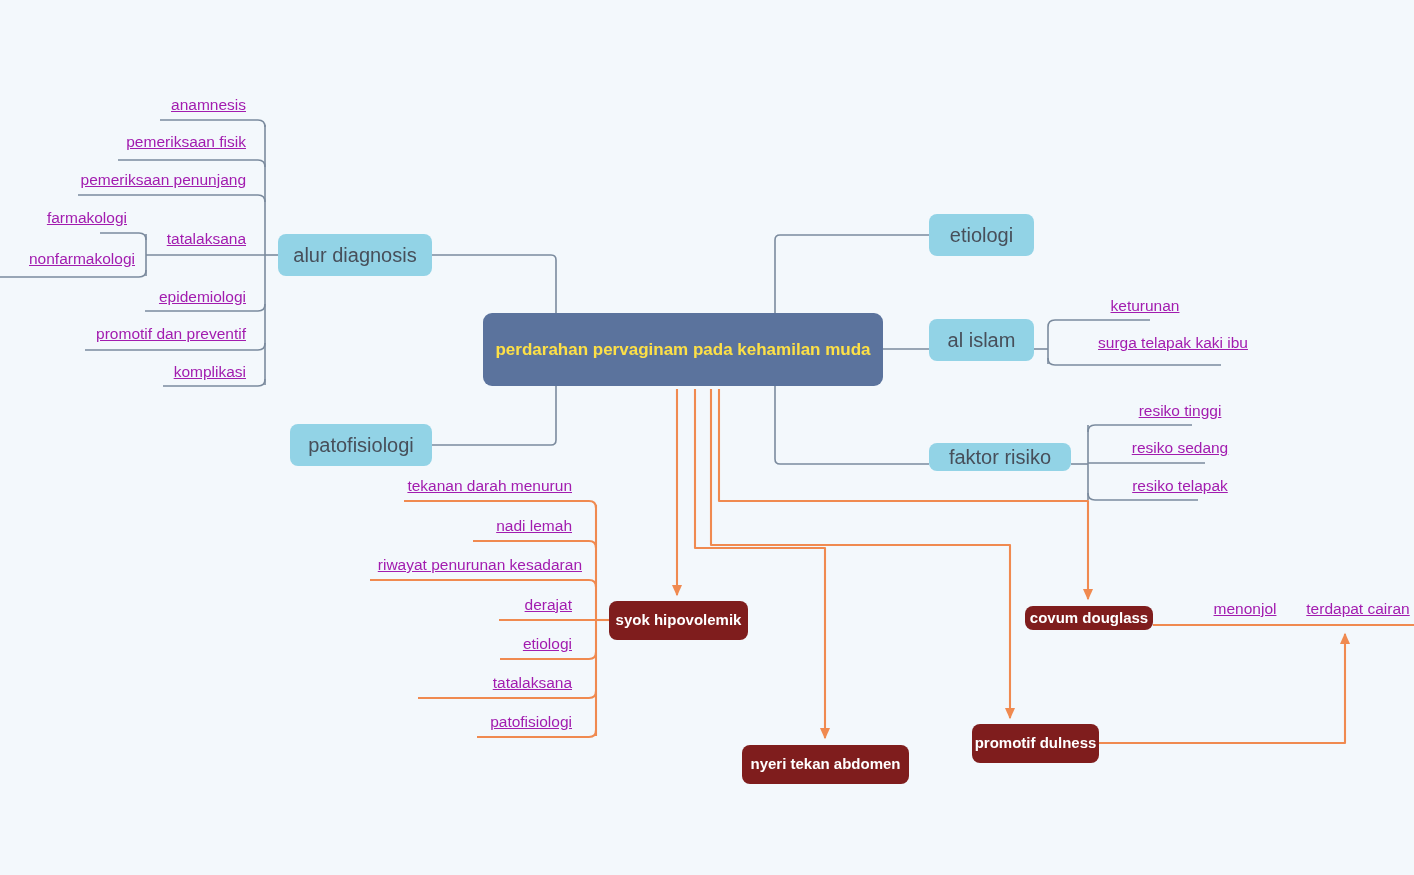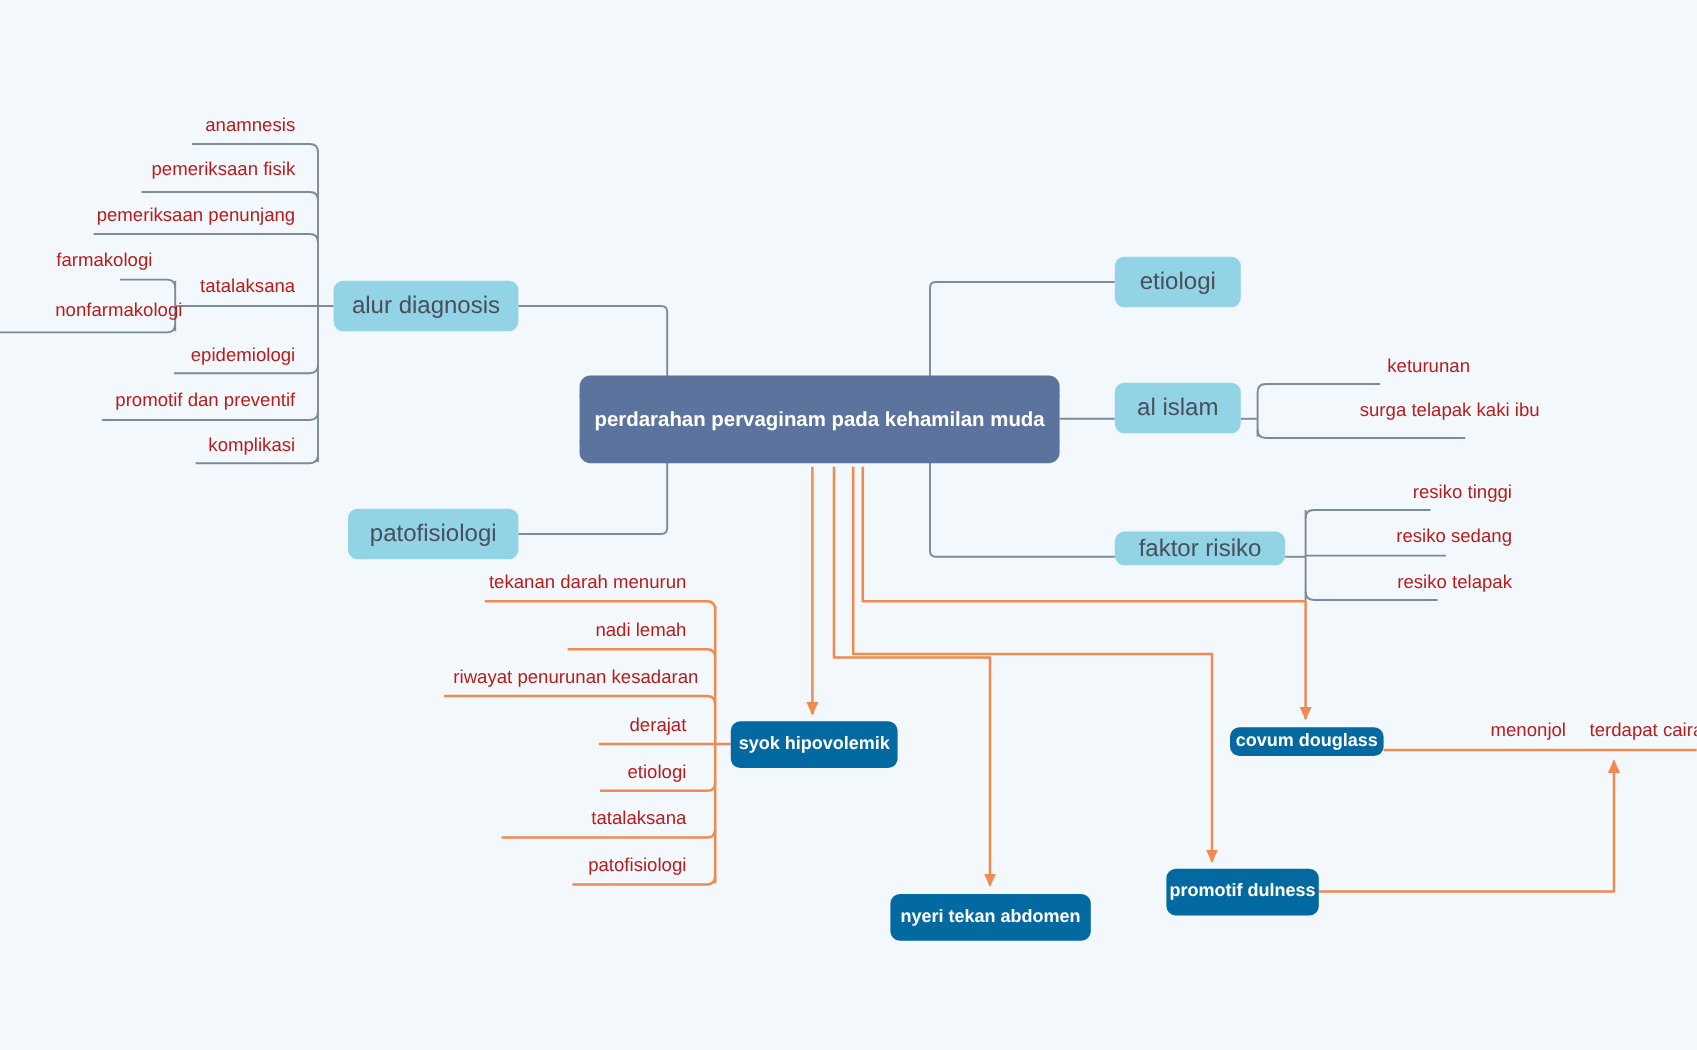--- a/index.html
+++ b/index.html
@@ -31,46 +31,47 @@
     display: flex;
     align-items: center;
     justify-content: center;
     text-align: center;
     white-space: nowrap;
     border-radius: 8px;
     line-height: 1.25;
   }
   .node-root {
     background: #5b739d;
-    color: #ffffff;
+    color: #fde047;
     font-weight: bold;
     font-size: 17px;
     border-radius: 9px;
   }
   .node-blue {
     background: #92d3e6;
     color: #474f5a;
     font-size: 20px;
     font-weight: normal;
   }
   .node-orange {
-    background: #0369a1;
+    background: #7f1d1d;
     color: #ffffff;
     font-size: 15px;
     font-weight: bold;
   }
   .leaf {
     position: absolute;
     white-space: nowrap;
-    color: #b91c1c;
+    color: #a21caf;
     font-size: 15.5px;
     line-height: 1;
+    text-decoration: underline;
   }
   .leaf-r { text-align: right; }
-  .leaf-l { text-align: right; }
+  .leaf-l { text-align: center; }
 </style>
 </head>
 <body>
 
 <div id="stage">
 
   <svg class="links" viewBox="0 0 1414 875">
     <defs>
       <marker id="arrowOrange" viewBox="0 0 10 10" refX="8" refY="5" markerWidth="6" markerHeight="6" orient="auto-start-reverse">
         <path d="M 0 1 L 9 5 L 0 9 z" fill="#f08a50"></path>

